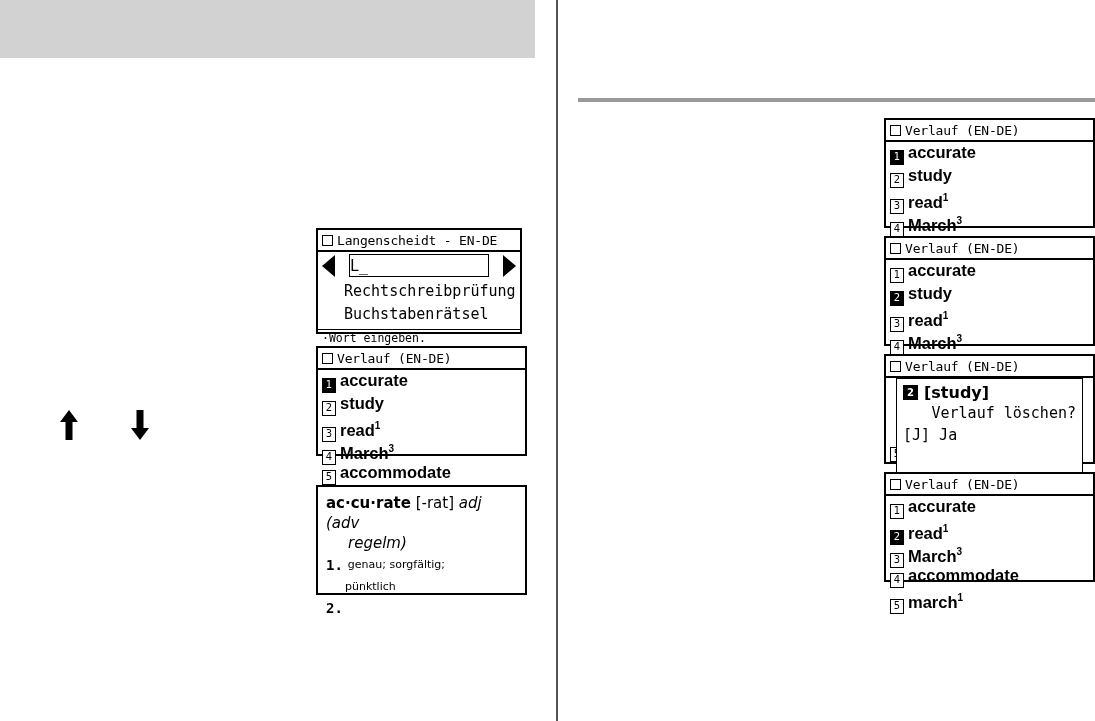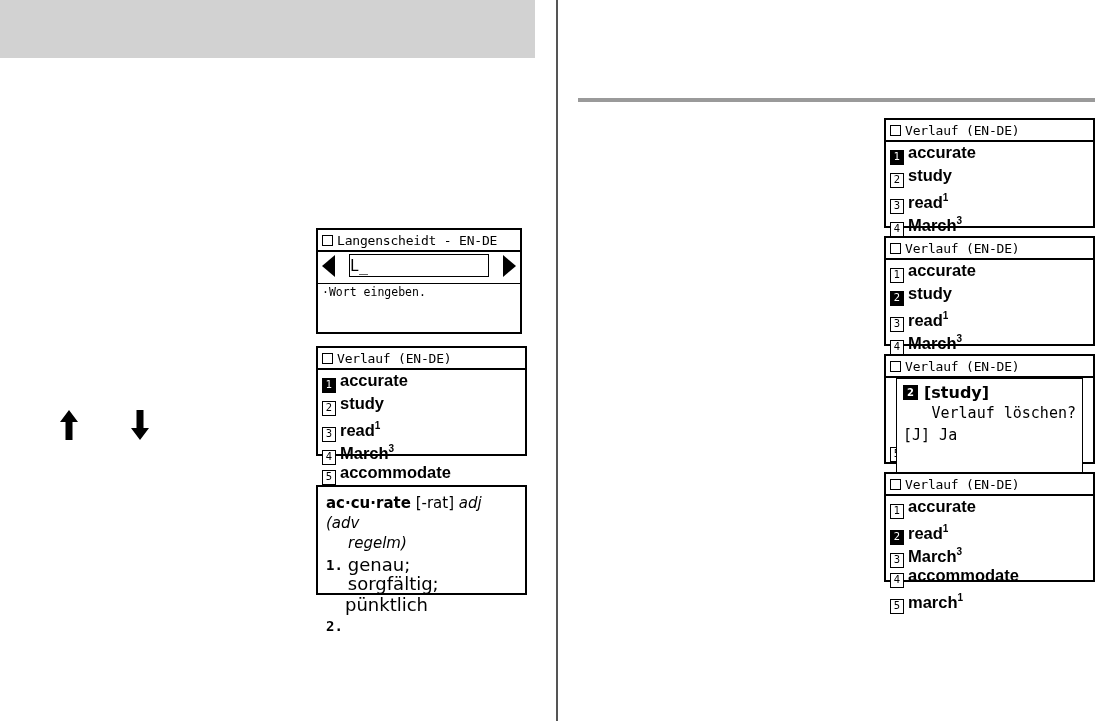--- a/index.html
+++ b/index.html
@@ -181,21 +181,21 @@
     display: flex;
     gap: 5px;
     margin-top: 2px;
   }
   .entry .sense-num {
     font-weight: bold;
     font-family: "DejaVu Sans Mono", monospace;
     font-size: 14px;
     flex: none;
   }
-  .entry .sense-body { font-size: 18px; line-height: 19px; }
+  .entry .sense-body { font-size: 11px; line-height: 19px; }
   .entry .indent { padding-left: 22px; font-style: italic; }
 
   
   .dialog-overlay {
     position: absolute;
     left: 10px;
     top: 22px;
     right: 10px;
     box-sizing: border-box;
     border: 1.6px solid #000;
@@ -268,20 +268,22 @@
     <span class="sq"></span>
     <span>Langenscheidt - EN-DE</span>
   </div>
   <div class="sep"></div>
   <div class="menu-inputline">
     <span class="tri-left"></span>
     <span class="cursor-box">L_</span>
     <span class="tri-right"></span>
   </div>
   <div class="menu-items">
+    <div>Rechtschreibprüfung</div>
+    <div>Buchstabenrätsel</div>
   </div>
   <div class="sep" style="margin-top:3px;"></div>
   <div class="menu-footer">·Wort eingeben.</div>
 </div>
 
 <div class="lcd" style="left:316px; top:346px; width:211px; height:110px;">
   <div class="titlebar">
     <span class="sq"></span>
     <span>Verlauf (EN-DE)</span>
   </div>

